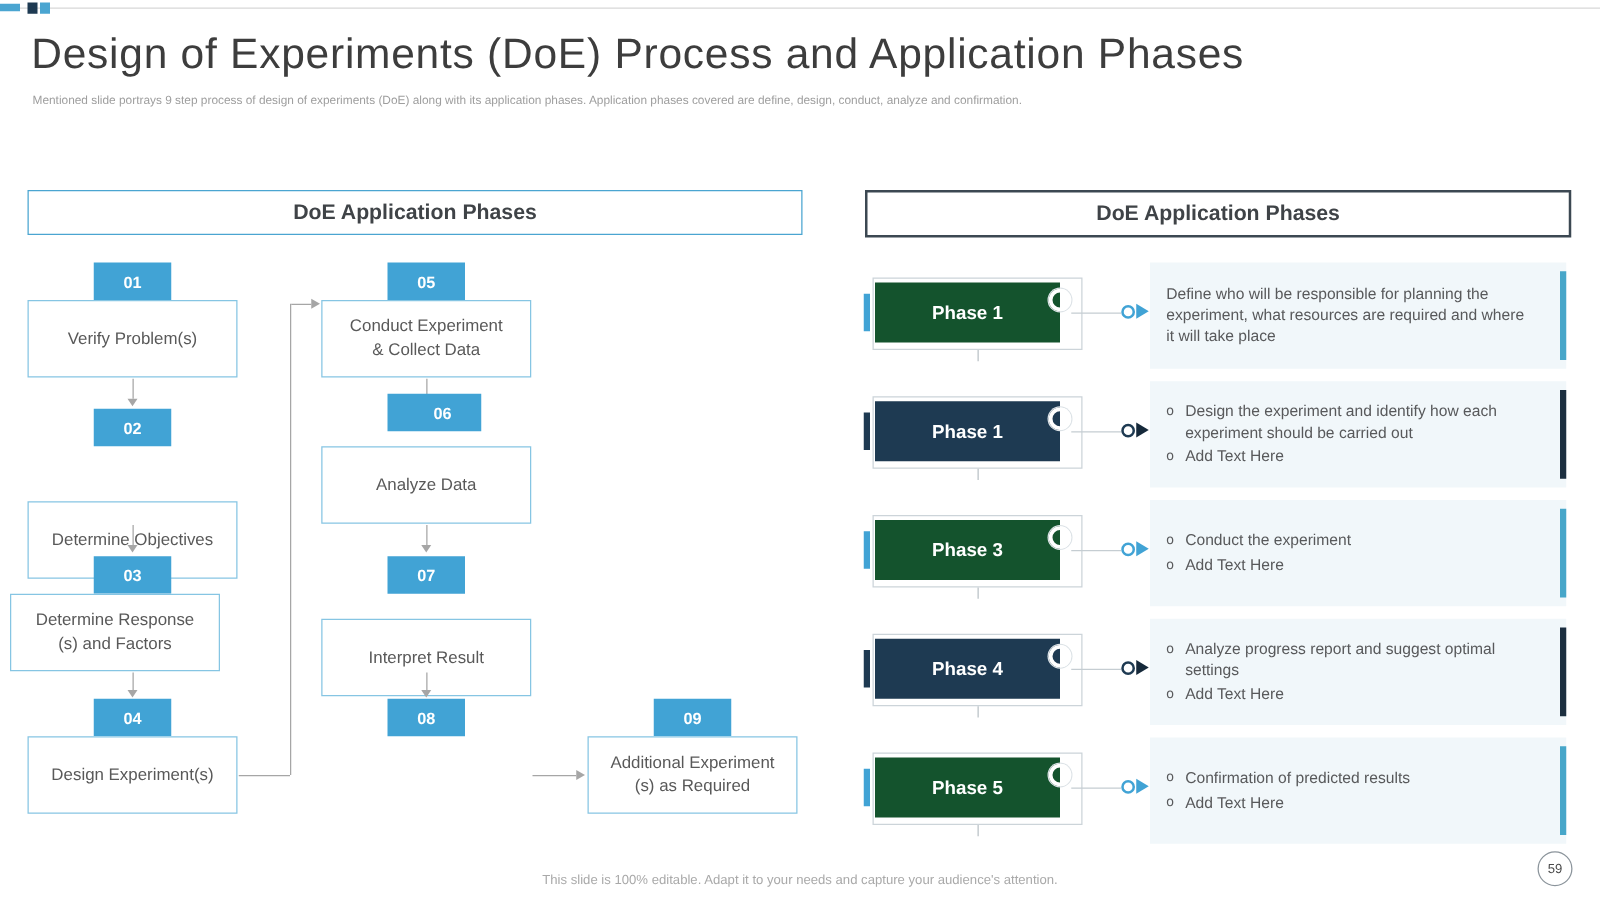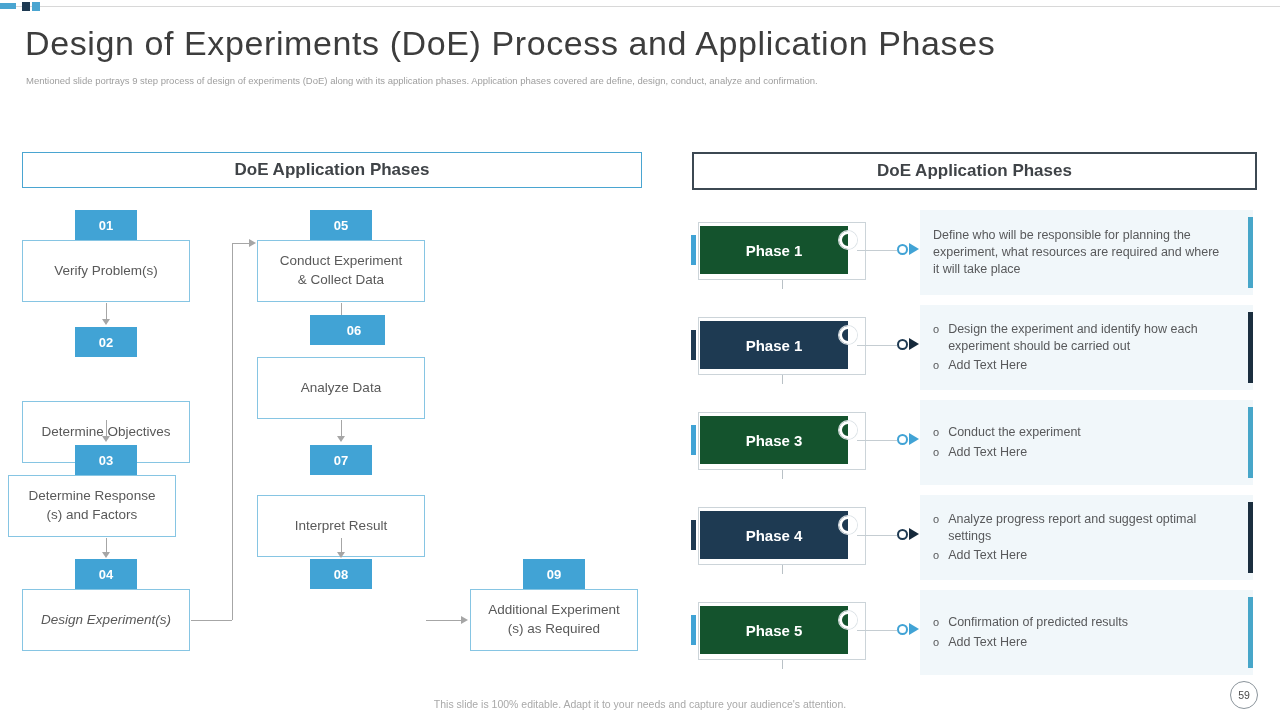--- a/index.html
+++ b/index.html
@@ -104,21 +104,21 @@
   <div class="ah-down" style="left:102px;top:436px;"></div>
 
   <div class="badge" style="left:75px;top:445px;">03</div>
   <div class="stepbox" style="left:8px;top:475px;">Determine Response
 (s) and Factors</div>
 
   <div class="vline" style="left:106px;top:538px;height:14px;"></div>
   <div class="ah-down" style="left:102px;top:552px;"></div>
 
   <div class="badge" style="left:75px;top:559px;">04</div>
-  <div class="stepbox" style="left:22px;top:589px;font-style:italic;">Design Experiment(s)</div>
+  <div class="stepbox" style="left:22px;top:589px;">Design Experiment(s)</div>
 
   <div class="hline" style="left:191px;top:620px;width:41px;"></div>
   <div class="vline" style="left:232px;top:243px;height:377px;"></div>
   <div class="hline" style="left:233px;top:243px;width:16px;"></div>
   <div class="ah-right" style="left:249px;top:239px;"></div>
 
   <div class="badge" style="left:310px;top:210px;">05</div>
   <div class="stepbox" style="left:257px;top:240px;">Conduct Experiment
 &amp; Collect Data</div>
 

